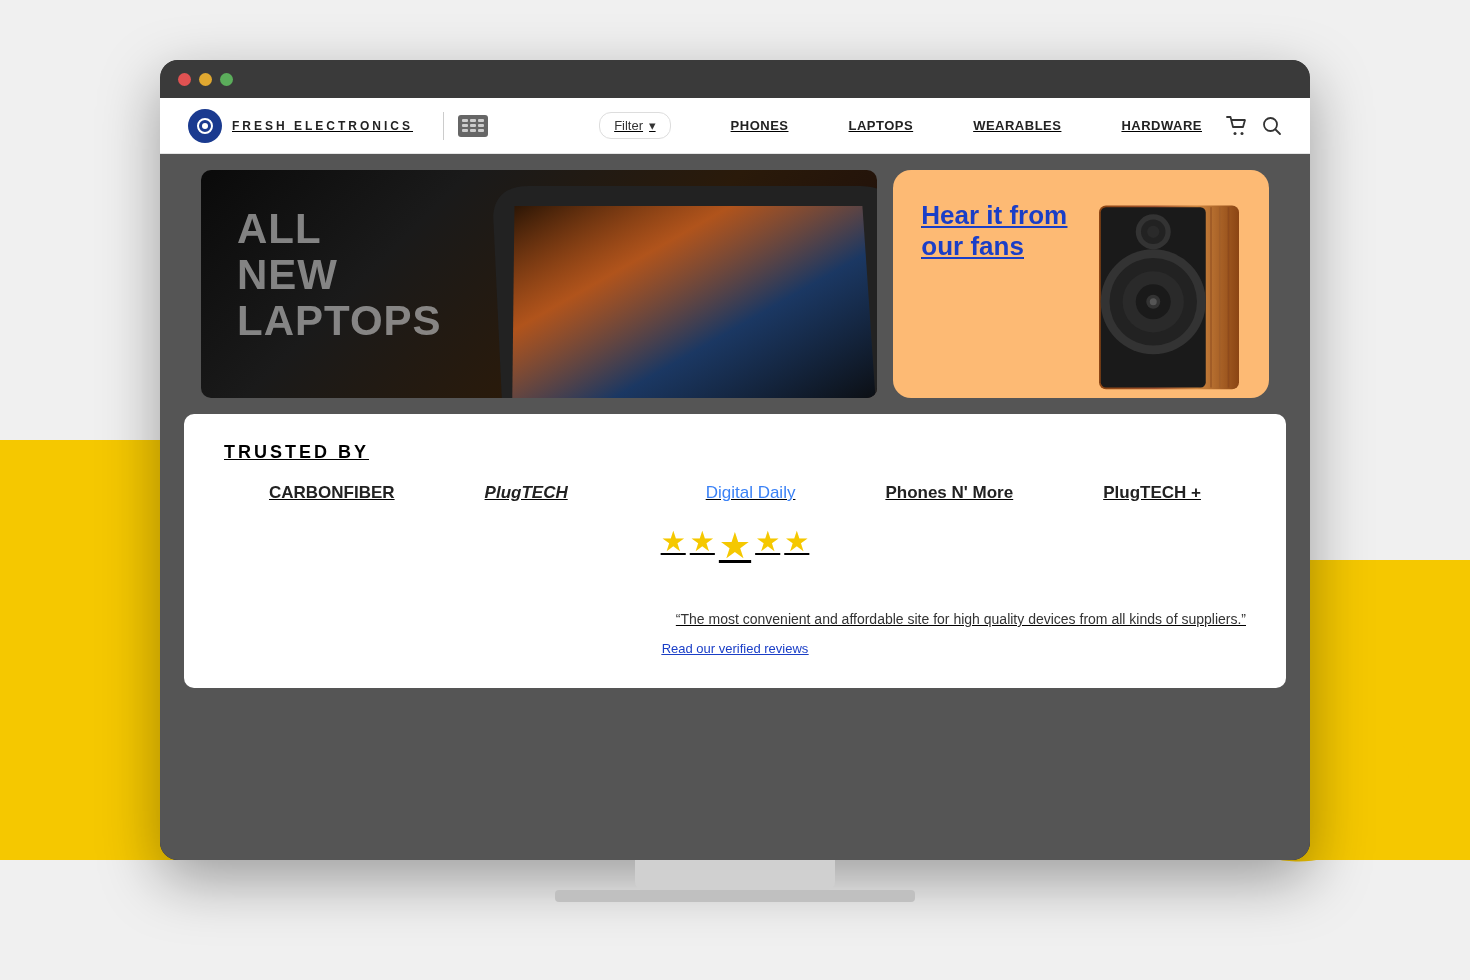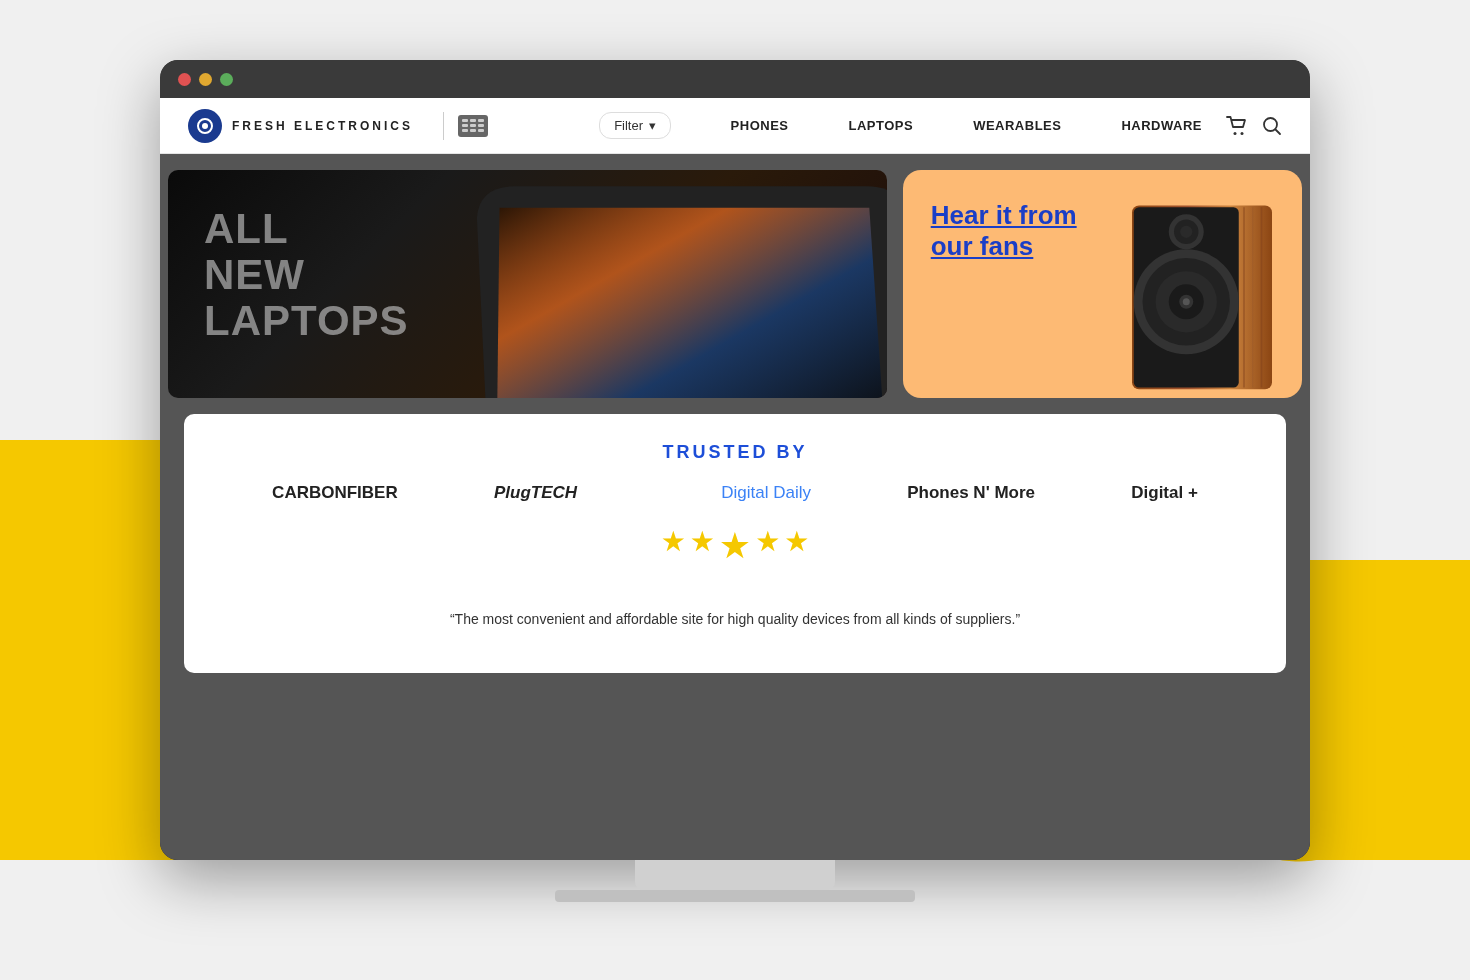--- a/index.html
+++ b/index.html
@@ -76,20 +76,21 @@
     .dot-green { background: #5BAD5B; }
 
     
     .browser-content {
       background: #444;
       height: calc(100% - 38px);
       overflow: hidden;
       display: flex;
       flex-direction: column;
       border-radius: 0 0 18px 18px;
+      text-decoration: underline;
     }
 
     
     .navbar {
       background: #fff;
       height: 56px;
       display: flex;
       align-items: center;
       padding: 0 28px;
       gap: 0;
@@ -204,21 +205,21 @@
       background: #555;
       overflow: hidden;
       display: flex;
       flex-direction: column;
     }
 
     
     .hero-section {
       display: flex;
       gap: 16px;
-      padding: 16px 8px;
+      padding: 16px 41px;
       height: 260px;
       flex-shrink: 0;
     }
 
     
     .hero-laptop {
       flex: 1.8;
       background: linear-gradient(135deg, #0a0a0a 0%, #1a1a1a 30%, #2a1a0a 60%, #1a0a0a 100%);
       border-radius: 10px;
       overflow: hidden;
@@ -280,24 +281,23 @@
     
     .trusted-section {
       background: #fff;
       margin: 0 24px 16px;
       border-radius: 10px;
       padding: 28px 40px 32px;
       flex-shrink: 0;
     }
 
     .trusted-header {
-      text-align: center;
       font-size: 18px;
       font-weight: 700;
-      color: #1d4ed8;
+      color: #000000;
       letter-spacing: 3px;
       margin-bottom: 20px;
     }
 
     .brand-logos-row {
       display: flex;
       justify-content: space-around;
       margin-bottom: 22px;
     }
 
@@ -323,21 +323,21 @@
       gap: 4px;
       margin-bottom: 14px;
     }
 
     .star {
       font-size: 28px;
       color: #F5C800;
     }
 
     .review-text {
-      text-align: center;
+      text-align: right;
       font-size: 14px;
       color: #333;
       margin-bottom: 14px;
       margin-top: 44px;
     }
 
     .review-link {
       display: block;
       text-align: center;
       color: #1a3ec7;
@@ -531,33 +531,34 @@
         </div>
 
         <div class="trusted-section">
           <div class="trusted-header">TRUSTED BY</div>
 
           <div class="brand-logos-row">
             <span class="brand-logo-item">CARBONFIBER</span>
             <span class="brand-logo-item italic">PlugTECH</span>
             <span class="brand-logo-item light">Digital Daily</span>
             <span class="brand-logo-item">Phones N' More</span>
-            <span class="brand-logo-item">Digital +</span>
+            <span class="brand-logo-item">PlugTECH +</span>
           </div>
 
           <div class="stars-row">
             <span class="star">★</span>
             <span class="star">★</span>
             <span class="star" style="font-size:36px;">★</span>
             <span class="star">★</span>
             <span class="star">★</span>
           </div>
 
           <p class="review-text">“The most convenient and affordable site for high quality devices from all kinds of suppliers.”</p>
 
+          <a class="review-link">Read our verified reviews</a>
         </div>
 
       </div>
     </div>
   </div>
 
   <div style="display:flex; flex-direction:column; align-items:center;">
     <div class="laptop-stand"></div>
     <div class="laptop-base"></div>
   </div>

